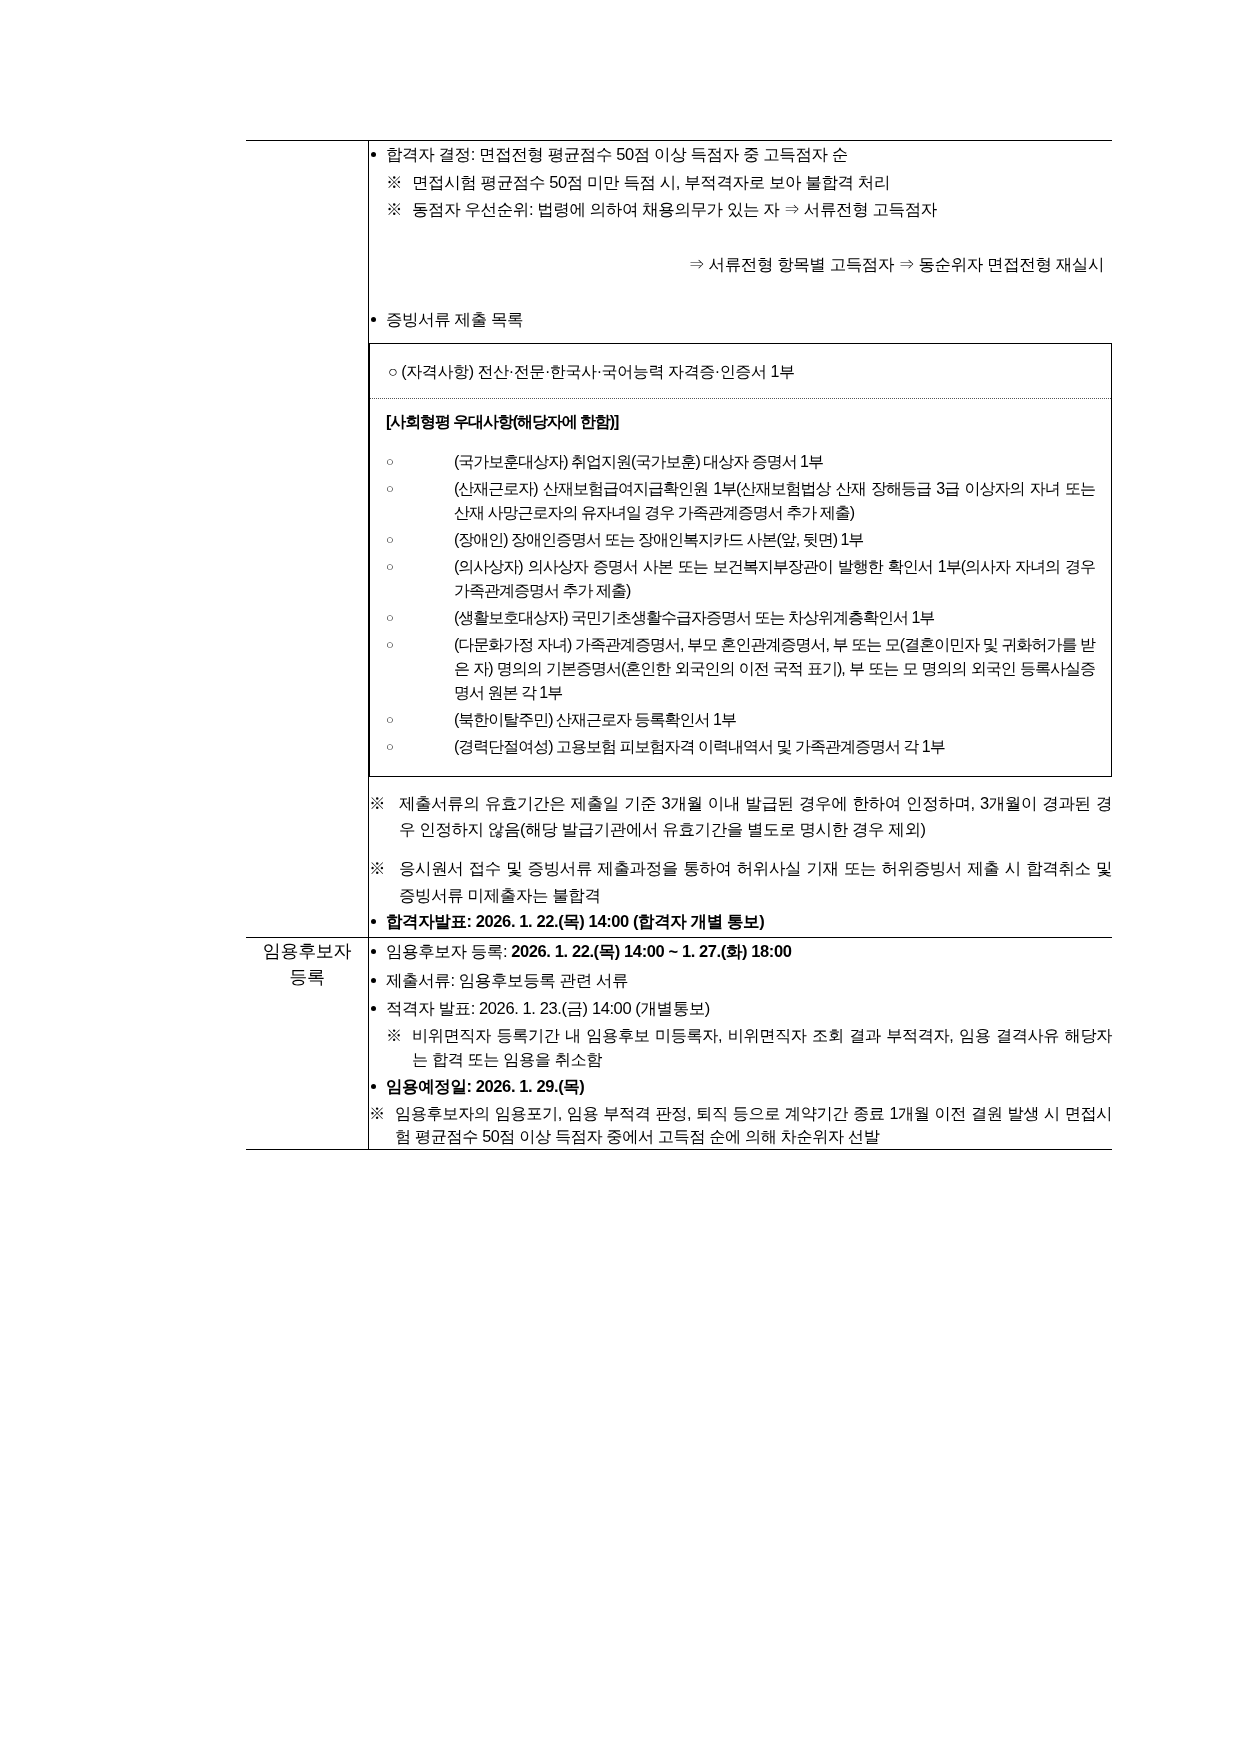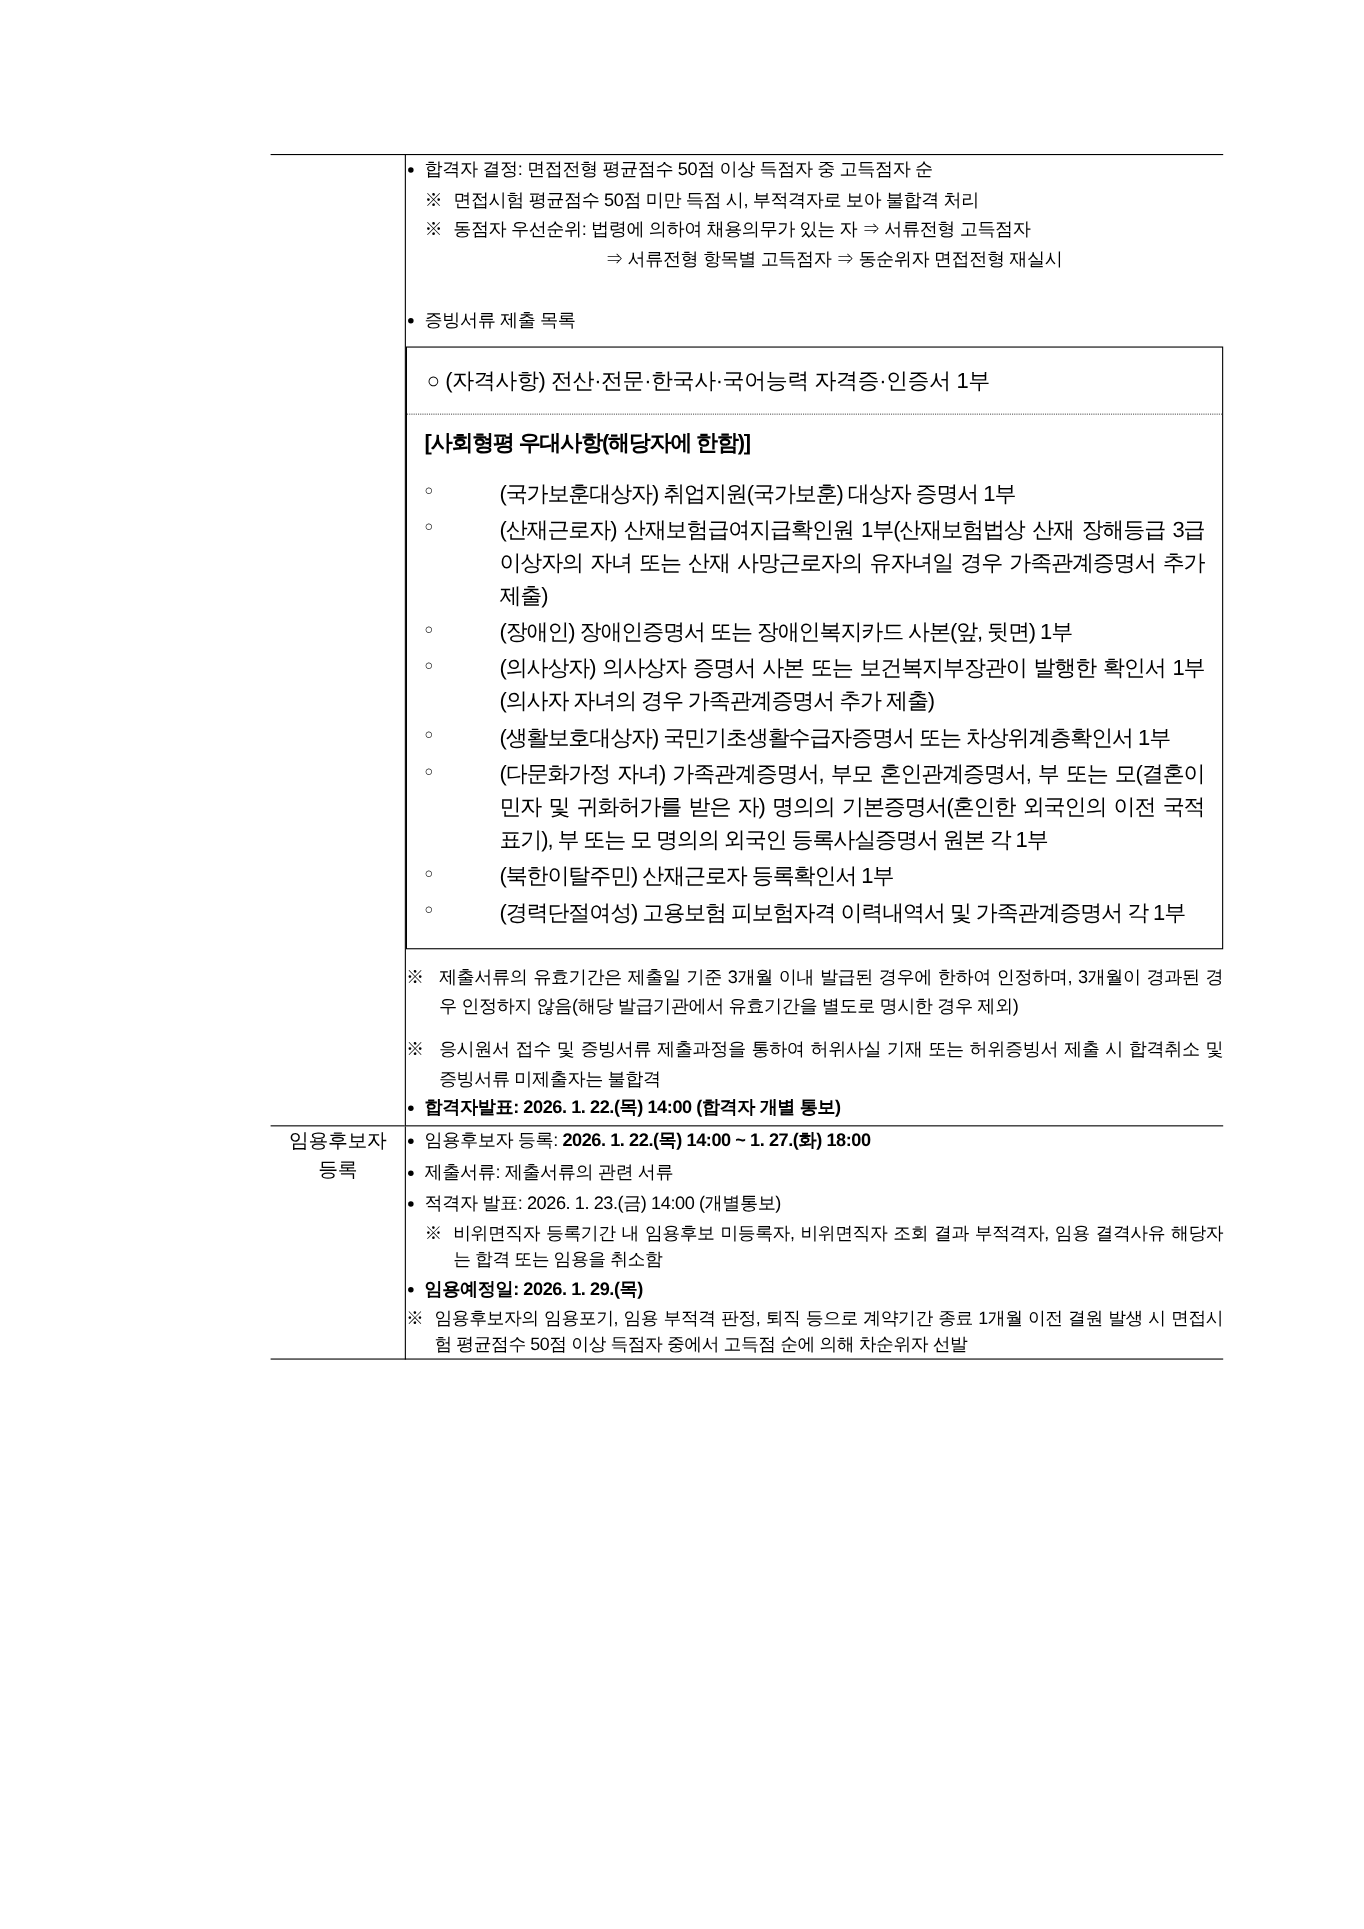--- a/index.html
+++ b/index.html
@@ -90,33 +90,34 @@
   .sub-note .mark {
     position: absolute;
     left: 0;
     top: 0;
   }
   .sub-note .txt {
     display: block;
   }
   .indent-right {
     display: block;
-    text-align: center;
+    text-align: right;
     padding-right: 8px;
+    margin-top: 28px;
   }
   .gap-block {
     height: 26px;
   }
 
   
   .docbox {
     border: 1.3px solid #000;
     margin: 10px 0 0 0;
     padding: 16px 16px 14px 16px;
-    font-size: 20px;
+    font-size: 16px;
     line-height: 1.5;
   }
   .docbox .first-item {
     padding-left: 2px;
     margin-bottom: 14px;
   }
   .dotted-sep {
     border-top: 1.3px dotted #555;
     margin: 0 -16px 11px -16px;
   }
@@ -268,21 +269,21 @@
       <td class="label-cell rule-mid rule-bottom">
         <div>임용후보자</div>
         <div>등록</div>
       </td>
       <td class="content-cell sec2 rule-mid rule-bottom">
         <ul class="blist sec2-list">
           <li>
             <span>임용후보자 등록: </span><span class="bold">2026. 1. 22.(목) 14:00 ~ 1. 27.(화) 18:00</span>
           </li>
           <li>
-            <span>제출서류: 제출서류의 관련 서류</span>
+            <span>제출서류: 임용후보등록 관련 서류</span>
           </li>
           <li>
             <span>적격자 발표: 2026. 1. 23.(금) 14:00 (개별통보)</span>
             <div class="note-par">
               <span class="mark">※</span>
               <span class="cont2">비위면직자 등록기간 내 임용후보 미등록자, 비위면직자 조회 결과 부적격자, 임용 결격사유 해당자는 합격 또는 임용을 취소함</span>
             </div>
           </li>
           <li class="bold">
             <span>임용예정일: 2026. 1. 29.(목)</span>

